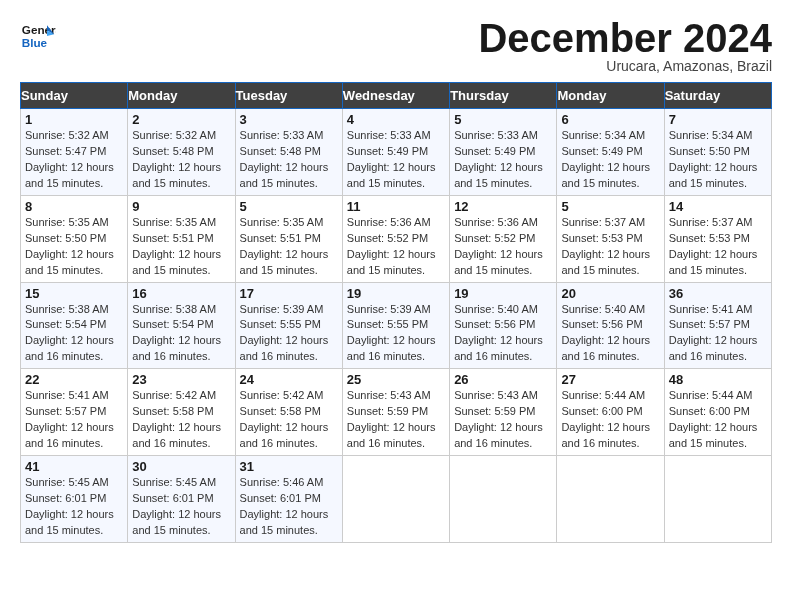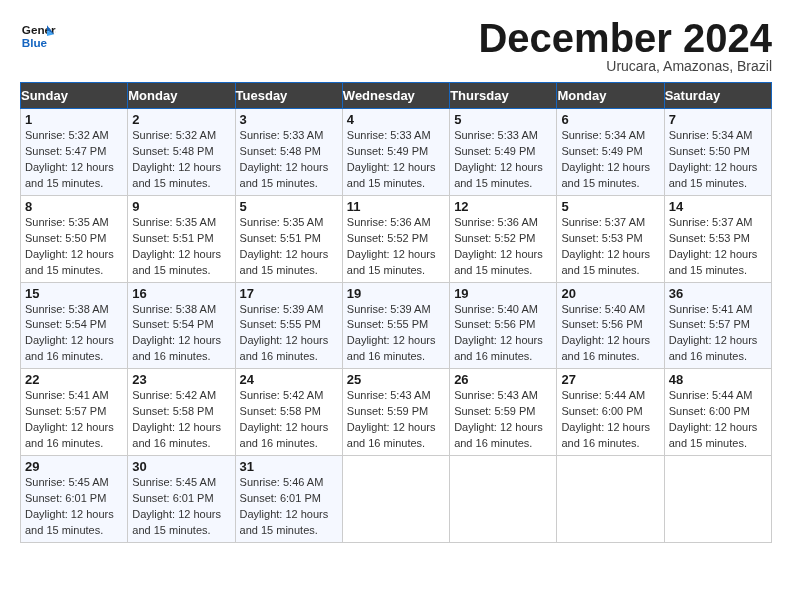--- a/index.html
+++ b/index.html
@@ -237,21 +237,21 @@
     <span class="day-num">27</span>
     <div class="day-info">Sunrise: 5:44 AM<br>Sunset: 6:00 PM<br>Daylight: 12 hours and 16 minutes.</div>
   </td>
           <td>
     <span class="day-num">48</span>
     <div class="day-info">Sunrise: 5:44 AM<br>Sunset: 6:00 PM<br>Daylight: 12 hours and 15 minutes.</div>
   </td>
         </tr>
         <tr>
           <td>
-    <span class="day-num">29</span>
+    <span class="day-num">41</span>
     <div class="day-info">Sunrise: 5:45 AM<br>Sunset: 6:01 PM<br>Daylight: 12 hours and 15 minutes.</div>
   </td>
           <td>
     <span class="day-num">30</span>
     <div class="day-info">Sunrise: 5:45 AM<br>Sunset: 6:01 PM<br>Daylight: 12 hours and 15 minutes.</div>
   </td>
           <td>
     <span class="day-num">31</span>
     <div class="day-info">Sunrise: 5:46 AM<br>Sunset: 6:01 PM<br>Daylight: 12 hours and 15 minutes.</div>
   </td>

